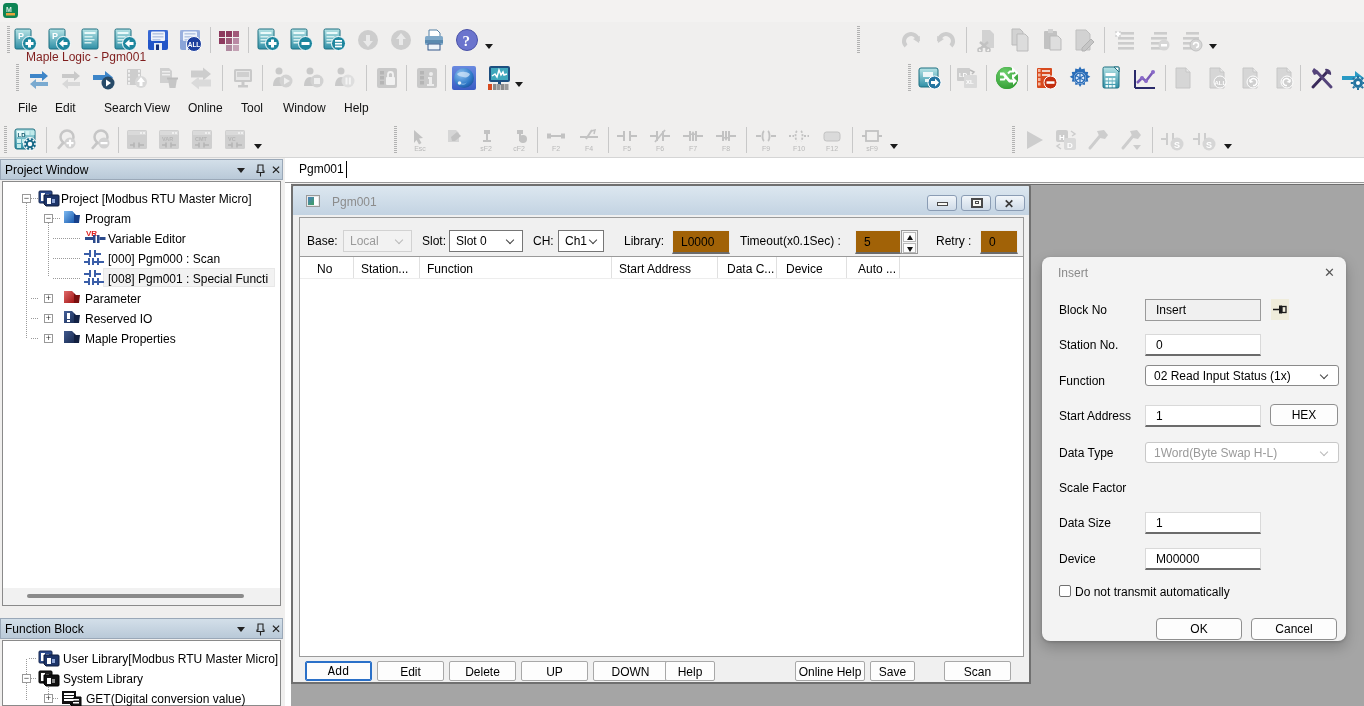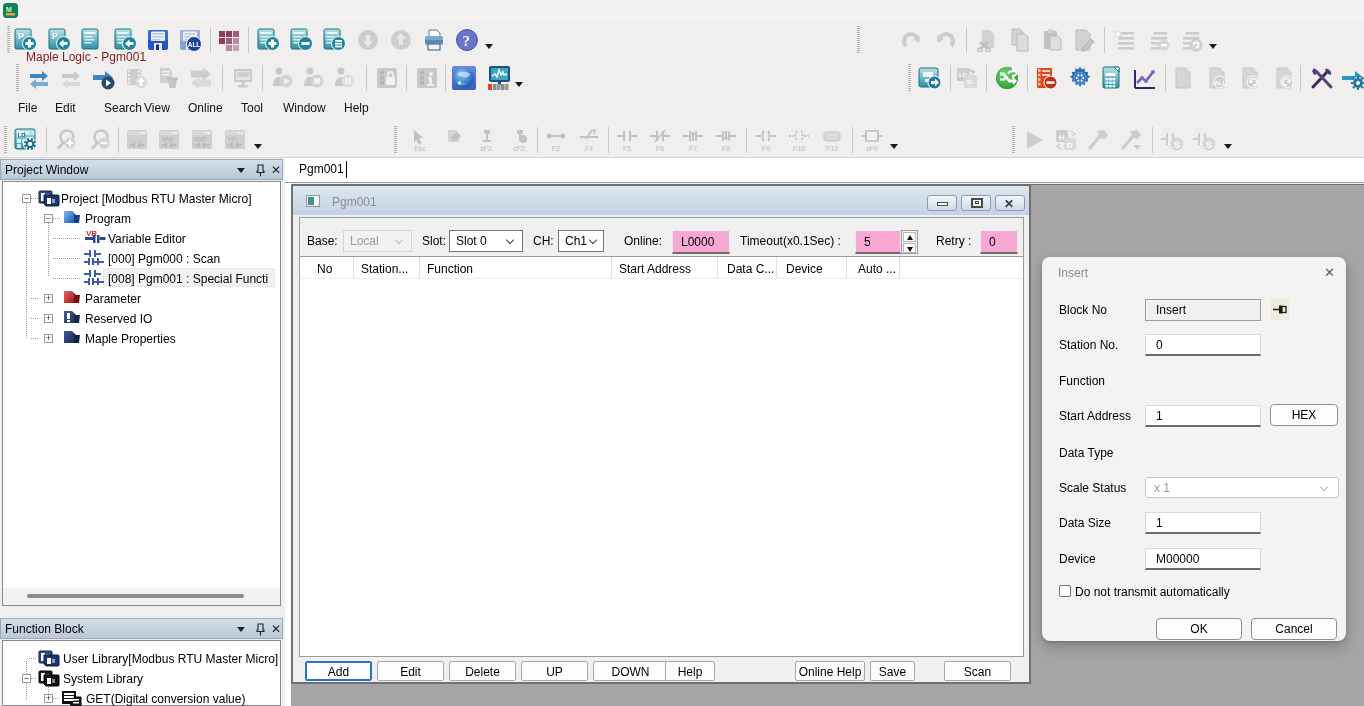--- a/index.html
+++ b/index.html
@@ -28,21 +28,21 @@
 
 #tabstrip { left:285px; top:158px; width:1079px; height:25px; background:#fff; border-bottom:1px solid #9a9a9a; }
 #mdi { left:291px; top:184px; width:1073px; height:522px; background:#a5a5a5; border-top:1px solid #6e6e6e; }
 
 #childwin { left:291px; top:184px; width:740px; height:500px; background:#f0f0f0; border:2px solid #707070; border-radius:3px 3px 0 0; }
 #cwtitle { left:0; top:0; width:100%; height:29px; background:linear-gradient(#dce7f0,#c3d3e2); border-radius:2px 2px 0 0; }
 .cwbtn { position:absolute; top:9px; width:30px; height:16px; background:linear-gradient(#f2f6fa,#cfdbe8); border:1px solid #8a9cb4; border-radius:3px; }
 #cwclient { left:6px; top:31px; width:725px; height:440px; background:#fff; border:1px solid #9a9a9a; }
 .frmlbl { position:absolute; top:16px; color:#000; }
 .combo { position:absolute; top:12px; height:22px; background:#fff; border:1px solid #767676; padding:3px 0 0 6px; }
-.wfield { position:absolute; top:12px; height:24px; background:#f9a8d4; border:1px solid #ebebeb; border-bottom:2px solid #6b6b6b; padding:4px 0 9px 8px; }
+.wfield { position:absolute; top:12px; height:24px; background:#a16207; border:1px solid #ebebeb; border-bottom:2px solid #6b6b6b; padding:4px 0 9px 8px; }
 .chev { position:absolute; width:7px; height:7px; }
 .chev:before { content:""; position:absolute; left:0; top:0; width:5px; height:5px; border-right:1.5px solid #444; border-bottom:1.5px solid #444; transform:rotate(45deg); }
 .chev.lt:before { border-color:#b9b9b9; }
 .colh { position:absolute; top:5px; color:#000; }
 .cdiv { position:absolute; top:0; width:1px; height:22px; background:#e0e0e0; }
 .btn { position:absolute; height:20px; background:#fdfdfd; border:1px solid #a8a8a8; border-radius:2px; text-align:center; padding-top:3px; font-size:12px; }
 
 #insdlg { left:1042px; top:257px; width:304px; height:384px; background:#f3f3f3; border-radius:8px; box-shadow:0 6px 14px rgba(0,0,0,.22), 0 1px 3px rgba(0,0,0,.18); }
 .dlbl { position:absolute; left:17px; color:#000; font-size:12px; }
 .dfield { position:absolute; left:103px; width:116px; height:22px; background:#fff; border:1px solid #d9d9d9; border-bottom:2px solid #6b6b6b; padding:3px 0 0 10px; font-size:12px; }
@@ -959,21 +959,21 @@
 
   <div class="abs" id="cwclient">
     <div class="abs" style="left:0;top:0;width:723px;height:38px;background:#f0f0f0;"></div>
 
     <div class="frmlbl" style="left:7px;">Base:</div>
     <div class="combo" style="left:43px;width:69px;color:#9a9a9a;border-color:#d2d2d2;background:#f2f2f2;">Local<span class="chev lt" style="right:8px;top:6px;"></span></div>
     <div class="frmlbl" style="left:122px;">Slot:</div>
     <div class="combo" style="left:149px;width:74px;">Slot 0<span class="chev" style="right:8px;top:6px;"></span></div>
     <div class="frmlbl" style="left:233px;">CH:</div>
     <div class="combo" style="left:258px;width:46px;">Ch1<span class="chev" style="right:6px;top:6px;"></span></div>
-    <div class="frmlbl" style="left:324px;">Online:</div>
+    <div class="frmlbl" style="left:324px;">Library:</div>
     <div class="wfield" style="left:372px;width:58px;">L0000</div>
     <div class="frmlbl" style="left:440px;">Timeout(x0.1Sec) :</div>
     <div class="wfield" style="left:555px;width:46px;">5</div>
     <div class="abs" style="left:601px;top:12px;width:17px;height:24px;border:1px solid #9a9a9a;background:#f4f4f4;">
       <div class="abs" style="left:1px;top:1px;width:13px;height:10px;background:#fdfdfd;border:1px solid #b9b9b9;">
           <div class="abs" style="left:3px;top:2px;width:0;height:0;border-left:3.5px solid transparent;border-right:3.5px solid transparent;border-bottom:5px solid #111;"></div>
         </div>
       <div class="abs" style="left:1px;top:12px;width:13px;height:10px;background:#fdfdfd;border:1px solid #b9b9b9;">
           <div class="abs" style="left:3px;top:3px;width:0;height:0;border-left:3.5px solid transparent;border-right:3.5px solid transparent;border-top:5px solid #111;"></div>
         </div>
@@ -994,21 +994,21 @@
       <div class="cdiv" style="left:119px;"></div>
       <div class="cdiv" style="left:311px;"></div>
       <div class="cdiv" style="left:417px;"></div>
       <div class="cdiv" style="left:476px;"></div>
       <div class="cdiv" style="left:546px;"></div>
       <div class="cdiv" style="left:599px;"></div>
       <div class="abs" style="left:0;top:21px;width:723px;height:1px;background:#ededed;"></div>
     </div>
   </div>
 
-  <div class="btn" style="left:12px;top:475px;width:67px;border:1px solid #2a70c8;box-shadow:inset 0 0 0 1px #2a70c8;">Add</div>
+  <div class="btn" style="left:12px;top:475px;width:67px;border:1px solid #2a70c8;box-shadow:inset 0 0 0 1px #2a70c8;font-family:Liberation Mono, monospace;">Add</div>
   <div class="btn" style="left:84px;top:475px;width:67px;">Edit</div>
   <div class="btn" style="left:156px;top:475px;width:67px;">Delete</div>
   <div class="btn" style="left:228px;top:475px;width:67px;">UP</div>
   <div class="btn" style="left:300px;top:475px;width:75px;">DOWN</div>
   <div class="btn" style="left:372px;top:475px;width:50px;">Help</div>
   <div class="btn" style="left:502px;top:475px;width:70px;">Online Help</div>
   <div class="btn" style="left:577px;top:475px;width:45px;">Save</div>
   <div class="btn" style="left:651px;top:475px;width:67px;">Scan</div>
 </div>
 
@@ -1018,26 +1018,27 @@
   <div class="dlbl" style="top:46px;">Block No</div>
   <div class="dfield" style="top:42px;background:#f0f0f0;border:1px solid #9a9a9a;">Insert</div>
   <div class="abs" style="left:229px;top:42px;width:18px;height:21px;background:#efecdb;"><svg width="18" height="21" viewBox="0 0 18 21">
         <path d="M2 10.5h6" stroke="#1a1a1a" stroke-width="1.5"></path>
         <rect x="8" y="6.5" width="3" height="8" fill="#1a1a1a"></rect>
         <rect x="11" y="7.5" width="4" height="6" fill="none" stroke="#1a1a1a" stroke-width="1.3"></rect>
       </svg></div>
   <div class="dlbl" style="top:81px;">Station No.</div>
   <div class="dfield" style="top:77px;">0</div>
   <div class="dlbl" style="top:117px;">Function</div>
+  <div class="dcombo" style="top:108px;">02 Read Input Status (1x)<span class="chev" style="right:10px;top:6px;"></span></div>
   <div class="dlbl" style="top:152px;">Start Address</div>
   <div class="dfield" style="top:148px;">1</div>
   <div class="dbtn" style="left:228px;top:147px;width:68px;">HEX</div>
   <div class="dlbl" style="top:189px;">Data Type</div>
-  <div class="dlbl" style="top:224px;">Scale Status</div>
-  <div class="dcombo" style="top:220px;color:#9a9a9a;border-color:#c8c8c8;">x 1<span class="chev lt" style="right:10px;top:6px;"></span></div>
+  <div class="dcombo" style="top:185px;color:#9a9a9a;border-color:#c8c8c8;">1Word(Byte Swap H-L)<span class="chev lt" style="right:10px;top:6px;"></span></div>
+  <div class="dlbl" style="top:224px;">Scale Factor</div>
   <div class="dlbl" style="top:259px;">Data Size</div>
   <div class="dfield" style="top:255px;">1</div>
   <div class="dlbl" style="top:295px;">Device</div>
   <div class="dfield" style="top:291px;">M00000</div>
   <div class="abs" style="left:17px;top:328px;width:12px;height:12px;border:1px solid #707070;border-radius:2px;background:#fff;"></div>
   <div class="dlbl" style="left:33px;top:328px;">Do not transmit automatically</div>
   <div class="dbtn" style="left:114px;top:361px;width:86px;">OK</div>
   <div class="dbtn" style="left:209px;top:361px;width:86px;">Cancel</div>
 </div>
 

